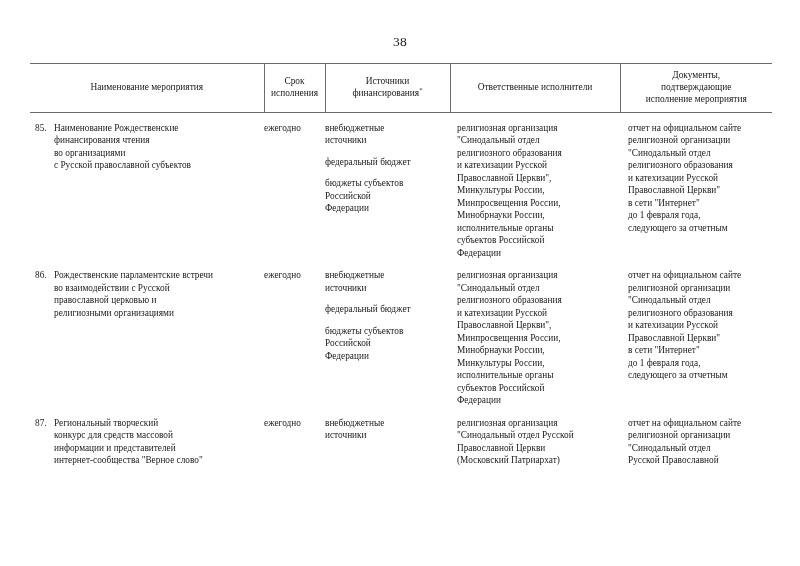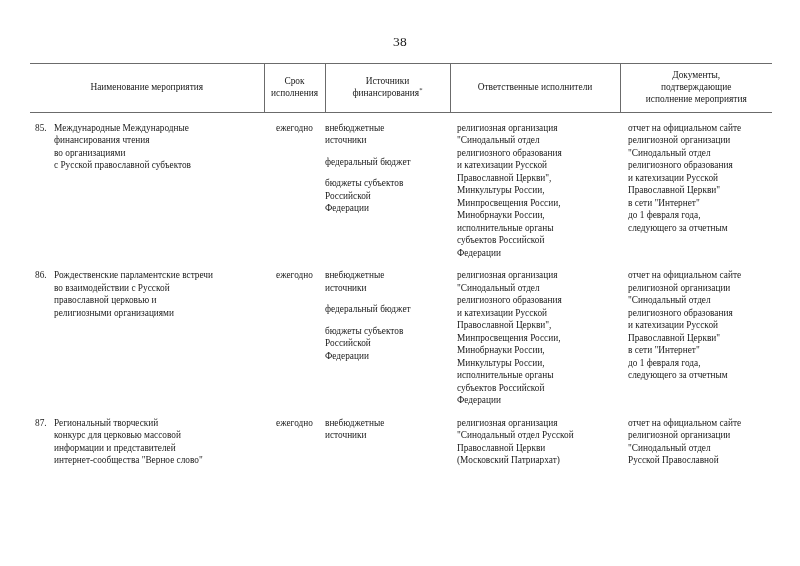--- a/index.html
+++ b/index.html
@@ -78,21 +78,21 @@
   }
   .name-wrap {
     display: flex;
     align-items: flex-start;
   }
   .name-text {
     flex: 1;
     text-align: left;
     padding-right: 4px;
   }
-  .col-deadline { text-align: center; padding-top: 0; }
+  .col-deadline { text-align: left; padding-top: 0; }
   .col-source { text-align: left; }
   .col-source .blk { margin-bottom: 0; }
   .col-exec { text-align: left; padding-left: 7px; padding-right: 4px; }
   .col-docs { text-align: left; padding-left: 8px; padding-right: 3px; margin-top: 47px; }
   .sup { font-size: 6.6px; vertical-align: super; line-height: 0; }
   .ln { display: block; white-space: pre; }
   .gap-1 { display: block; height: 9px; }
 </style>
 </head>
 <body>
@@ -131,21 +131,21 @@
             <span class="ln">исполнение мероприятия</span>
           </th>
       </tr>
     </thead>
     <tbody>
         <tr>
           <td style="padding-top: 9px;">
             <div class="name-wrap">
               <span class="num-cell">85.</span>
               <div class="name-text">
-                <span class="ln">Международные Международные</span>
+                <span class="ln">Наименование Рождественские</span>
                 <span class="ln">финансирования чтения</span>
                 <span class="ln">во организациями</span>
                 <span class="ln">с Русской православной субъектов</span>
               </div>
             </div>
           </td>
           <td class="col-deadline" style="padding-top: 9px;">
             <div>
               <span class="ln">ежегодно</span>
             </div>
@@ -270,21 +270,21 @@
           <td>&nbsp;</td>
           <td>&nbsp;</td>
           <td>&nbsp;</td>
         </tr>
         <tr>
           <td>
             <div class="name-wrap">
               <span class="num-cell">87.</span>
               <div class="name-text">
                 <span class="ln">Региональный творческий</span>
-                <span class="ln">конкурс для церковью массовой</span>
+                <span class="ln">конкурс для средств массовой</span>
                 <span class="ln">информации и представителей</span>
                 <span class="ln">интернет-сообщества "Верное слово"</span>
               </div>
             </div>
           </td>
           <td class="col-deadline">
             <div>
               <span class="ln">ежегодно</span>
             </div>
           </td>

